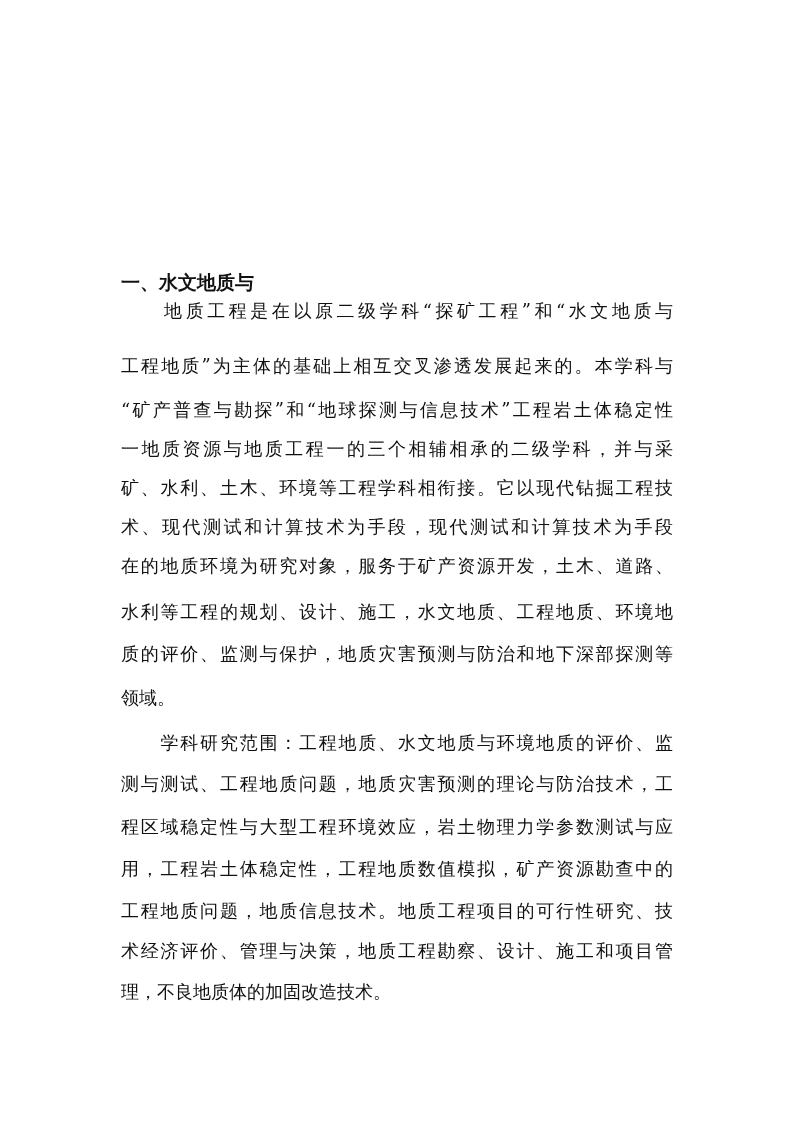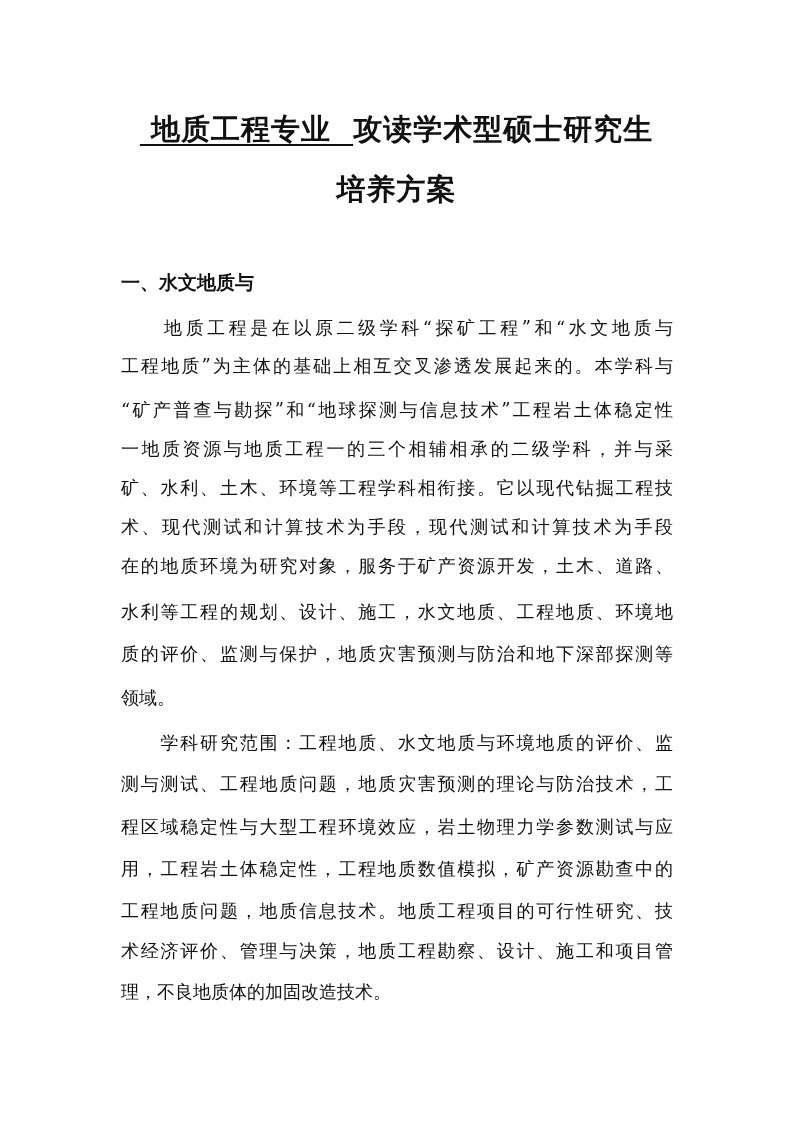--- a/index.html
+++ b/index.html
@@ -82,31 +82,27 @@
     }
     .para-line.last {
       text-align-last: left;
     }
   </style>
 </head>
 <body>
 
 <div class="page">
 
-  <div class="title-line title-line-1">
-    <span class="u" style="white-space:pre;"> 地质工程专业  </span><span>攻读学术型硕士研究生</span>
-  </div>
 
-  <div class="title-line title-line-2">培养方案</div>
 
 
   <div class="section-heading">一、水文地质与</div>
 
   <div>
-    <div class="para-line" style="top:316px">　　地质工程是在以原二级学科“探矿工程”和“水文地质与</div>
+    <div class="para-line" style="top:299px">　　地质工程是在以原二级学科“探矿工程”和“水文地质与</div>
     <div class="para-line" style="top:354px">工程地质”为主体的基础上相互交叉渗透发展起来的。本学科与</div>
     <div class="para-line" style="top:398px">“矿产普查与勘探”和“地球探测与信息技术”工程岩土体稳定性</div>
     <div class="para-line" style="top:437px">一地质资源与地质工程一的三个相辅相承的二级学科，并与采</div>
     <div class="para-line" style="top:476px">矿、水利、土木、环境等工程学科相衔接。它以现代钻掘工程技</div>
     <div class="para-line" style="top:515px">术、现代测试和计算技术为手段，现代测试和计算技术为手段</div>
     <div class="para-line" style="top:554px">在的地质环境为研究对象，服务于矿产资源开发，土木、道路、</div>
     <div class="para-line" style="top:600px">水利等工程的规划、设计、施工，水文地质、工程地质、环境地</div>
     <div class="para-line" style="top:642px">质的评价、监测与保护，地质灾害预测与防治和地下深部探测等</div>
     <div class="para-line last" style="top:686px">领域。</div>
   </div>

